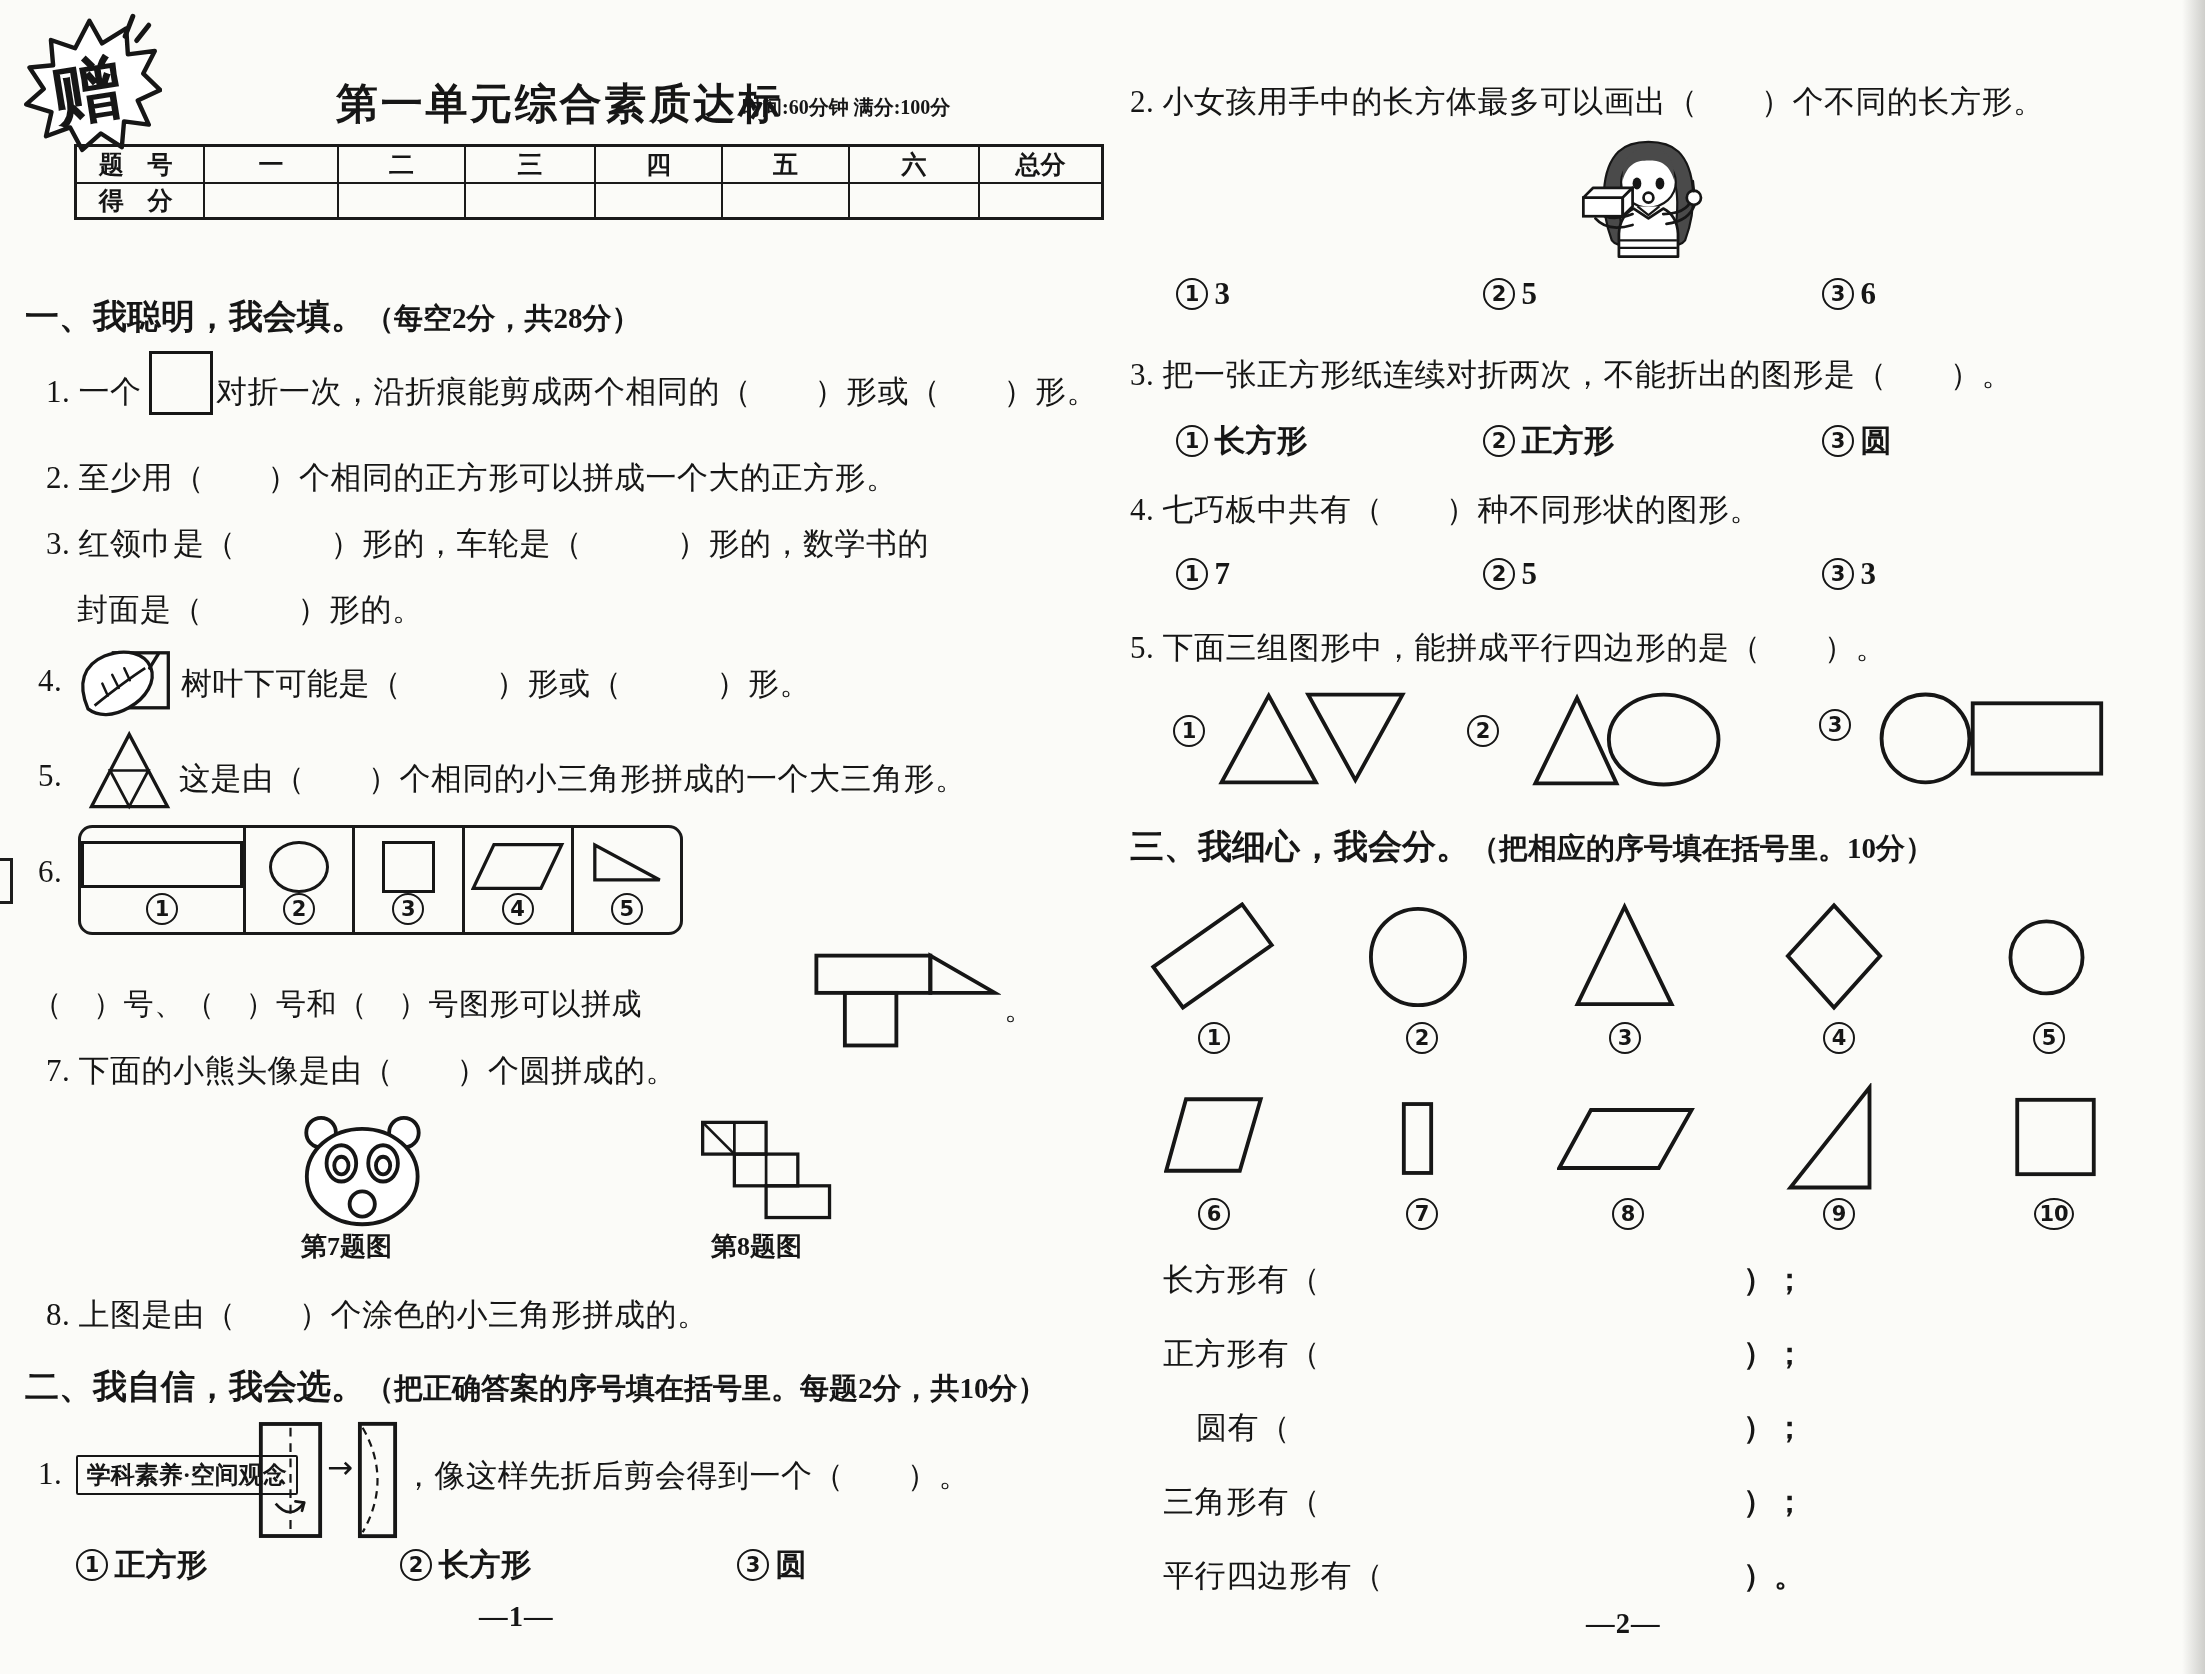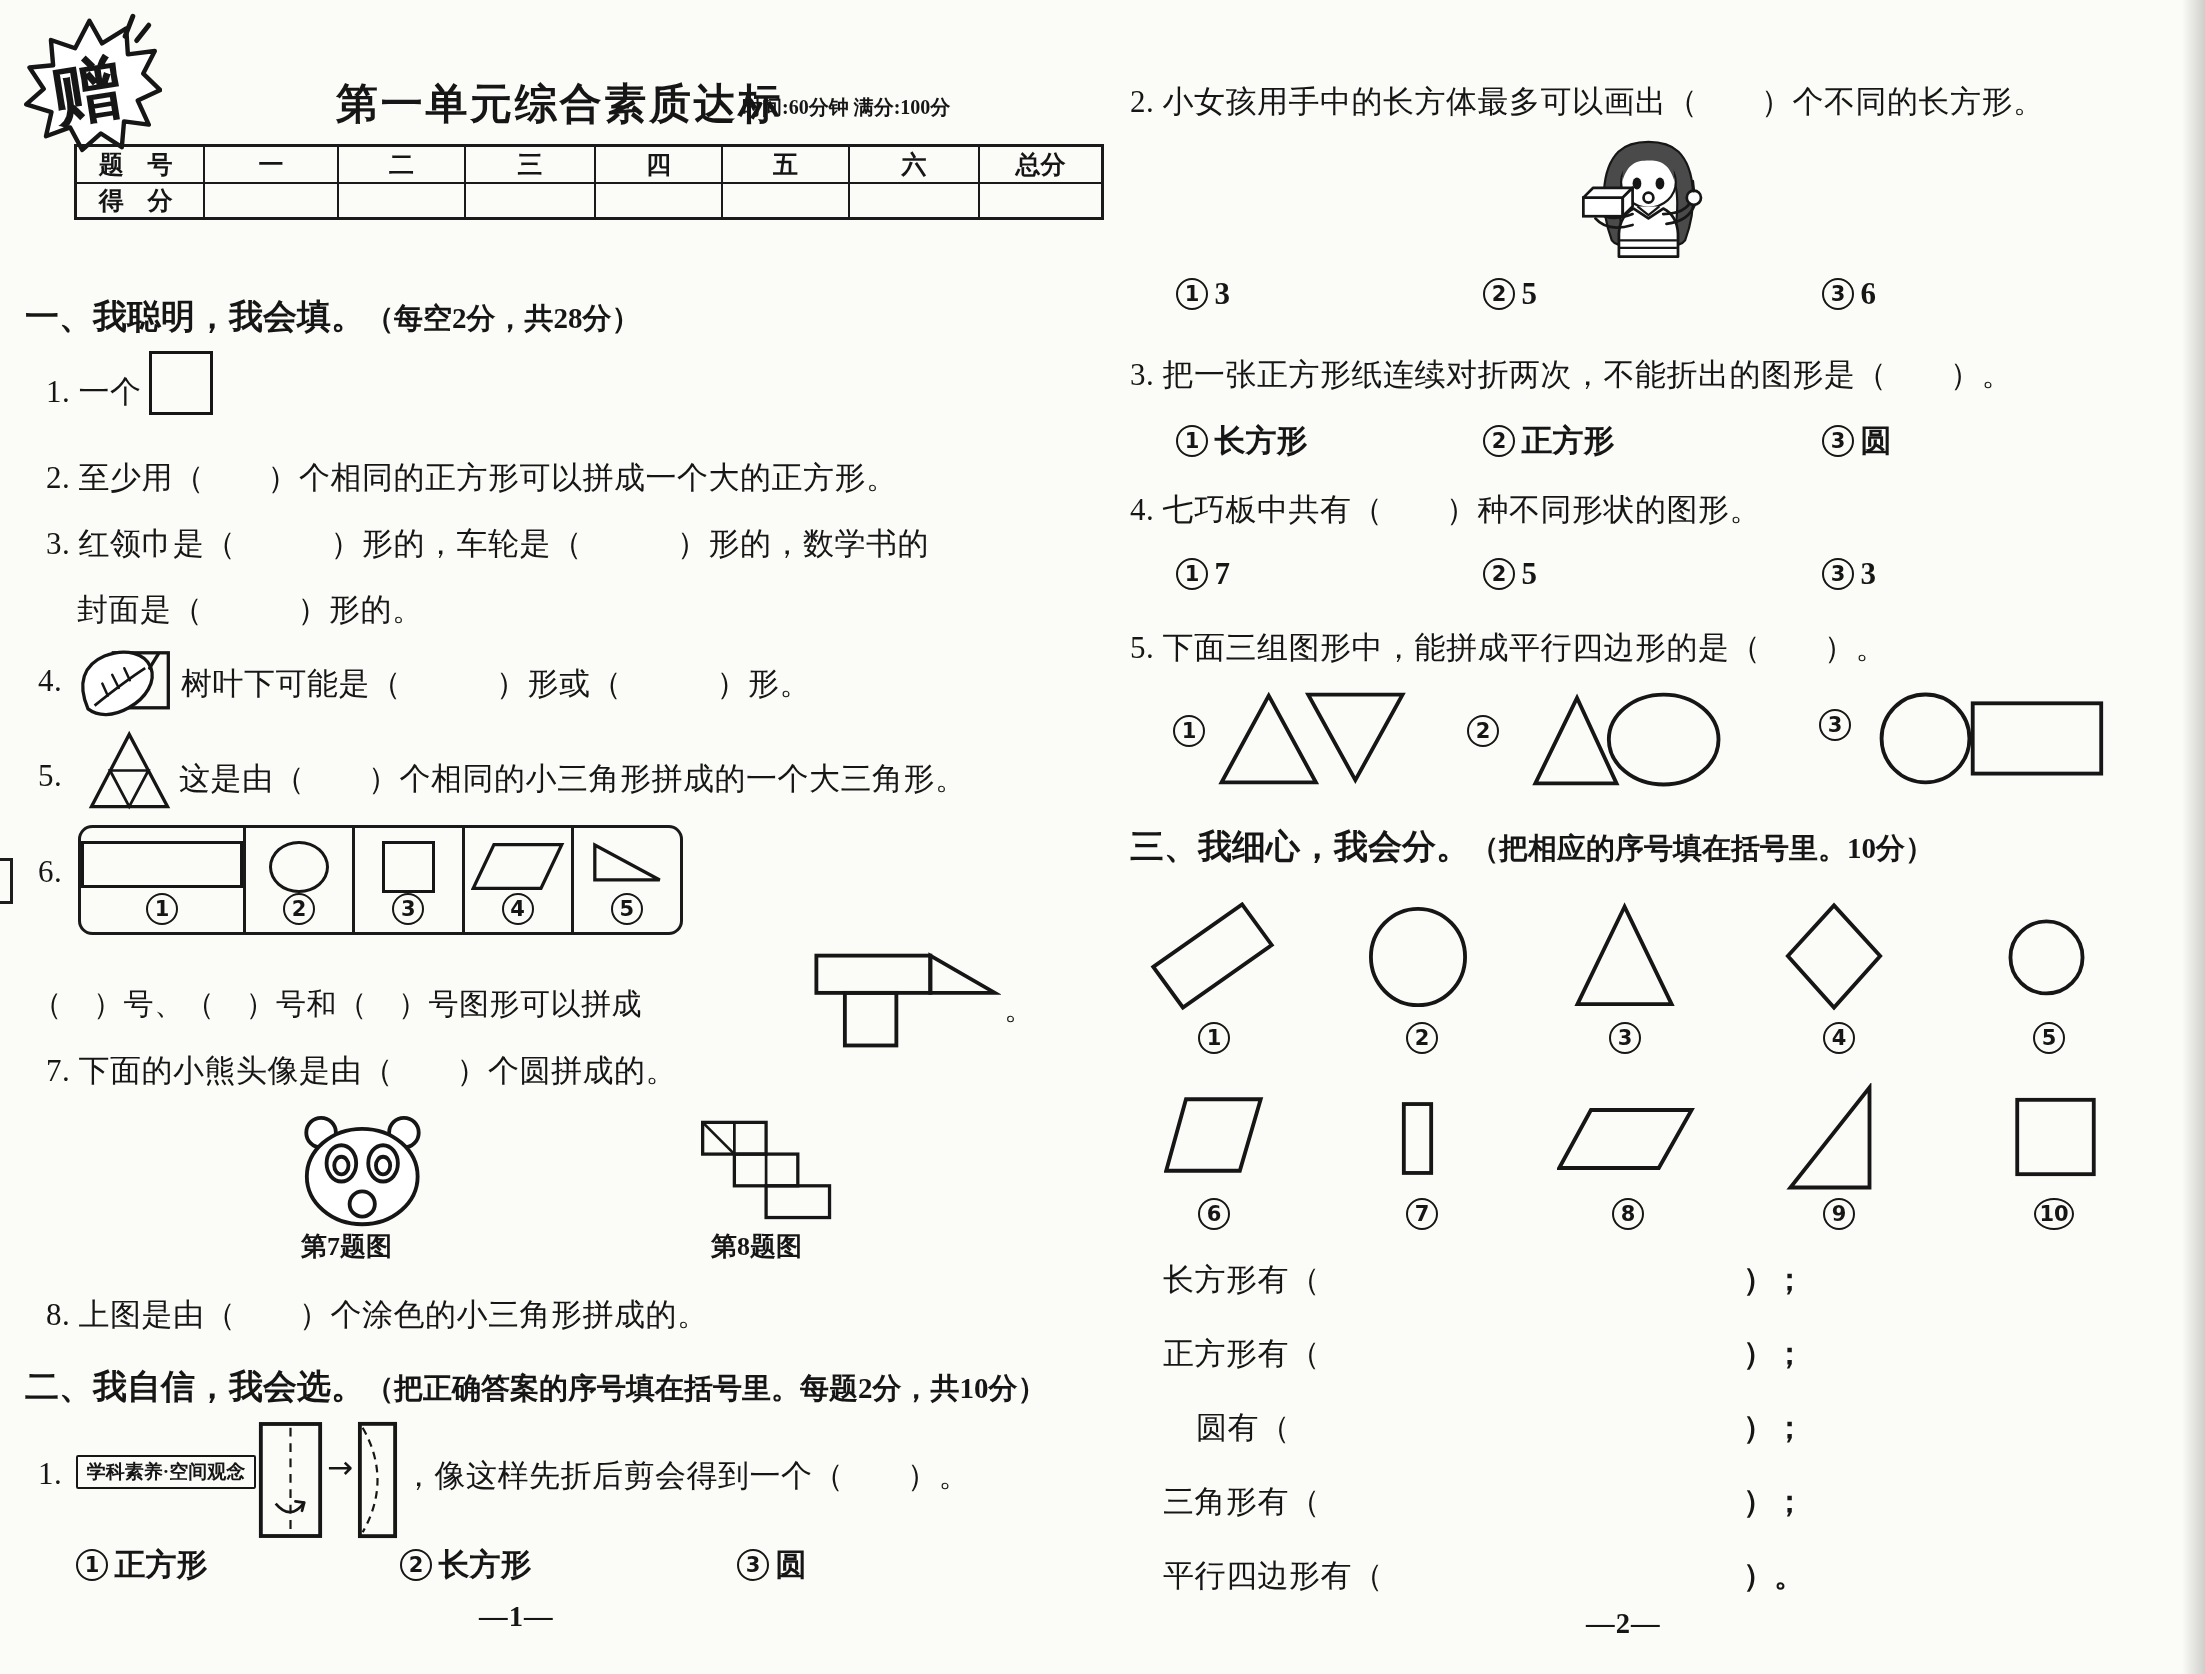--- a/index.html
+++ b/index.html
@@ -40,21 +40,21 @@
     flex:1; display:flex; flex-direction:column; align-items:center;
     justify-content:space-between; border-left:3.3px solid #1a1a1a;
     padding:13px 0 6.6px 0;
   }
   .q6cell:first-child { border-left:none; flex:1.32; }
   .shape-rect  { box-sizing:border-box; width:162px; height:47px;  border:3.3px solid #161616; }
   .shape-circ  { box-sizing:border-box; width:60px; height:62px; border:3.3px solid #161616; border-radius:50%; }
   .shape-sq    { box-sizing:border-box; width:53px;  height:58px; border:3.3px solid #161616; }
   .badgebox {
     box-sizing:border-box; border:2.2px solid #161616; padding:2.2px 8.8px;
-    font-size:19px; font-weight:700; white-space:nowrap; border-radius:2.2px;
+    font-size:24px; font-weight:700; white-space:nowrap; border-radius:2.2px;
   }
   .fill-close { font-size:31px; font-weight:600; white-space:nowrap; }
   .edge-shade {
     background:linear-gradient(to right, rgba(90,90,85,0), rgba(90,90,85,0.28));
   }
   svg { display:block; }
 </style>
 </head>
 <body>
 
@@ -95,20 +95,21 @@
     </tr>
   </tbody>
     </table>
 
   <div class="abs" style="left:25px; top:294px;">
     <span class="h1">一、我聪明，我会填。</span><span class="note">（每空2分，共28分）</span>
   </div>
 
   <div class="abs t" style="left:46px; top:371px;">1. 一个</div>
   <div class="abs" style="left:149px; top:351px; width:58px; height:58px; border:3.3px solid #161616;"></div>
+  <div class="abs t" style="left:216px; top:371px;">对折一次，沿折痕能剪成两个相同的（　　）形或（　　）形。</div>
 
   <div class="abs t" style="left:46px; top:457px;">2. 至少用（　　）个相同的正方形可以拼成一个大的正方形。</div>
   <div class="abs t" style="left:46px; top:523px;text-align:center;">3. 红领巾是（　　　）形的，车轮是（　　　）形的，数学书的</div>
   <div class="abs t" style="left:77px; top:589px;">封面是（　　　）形的。</div>
 
   <div class="abs t" style="left:38px; top:663px;">4.</div>
   <svg class="abs" style="left:78px; top:644px;" width="97" height="77" viewBox="0 0 176 140">
     <rect x="64" y="16" width="100" height="100" fill="none" stroke="#161616" stroke-width="6"></rect>
     <path d="M18,118 C-2,72 10,38 48,22 C88,6 122,18 132,42 C142,68 124,98 92,116 C64,132 36,132 18,118 Z" fill="#ffffff" stroke="#161616" stroke-width="6"></path>
     <path d="M130,44 L146,18" stroke="#161616" stroke-width="6" fill="none" stroke-linecap="round"></path>

